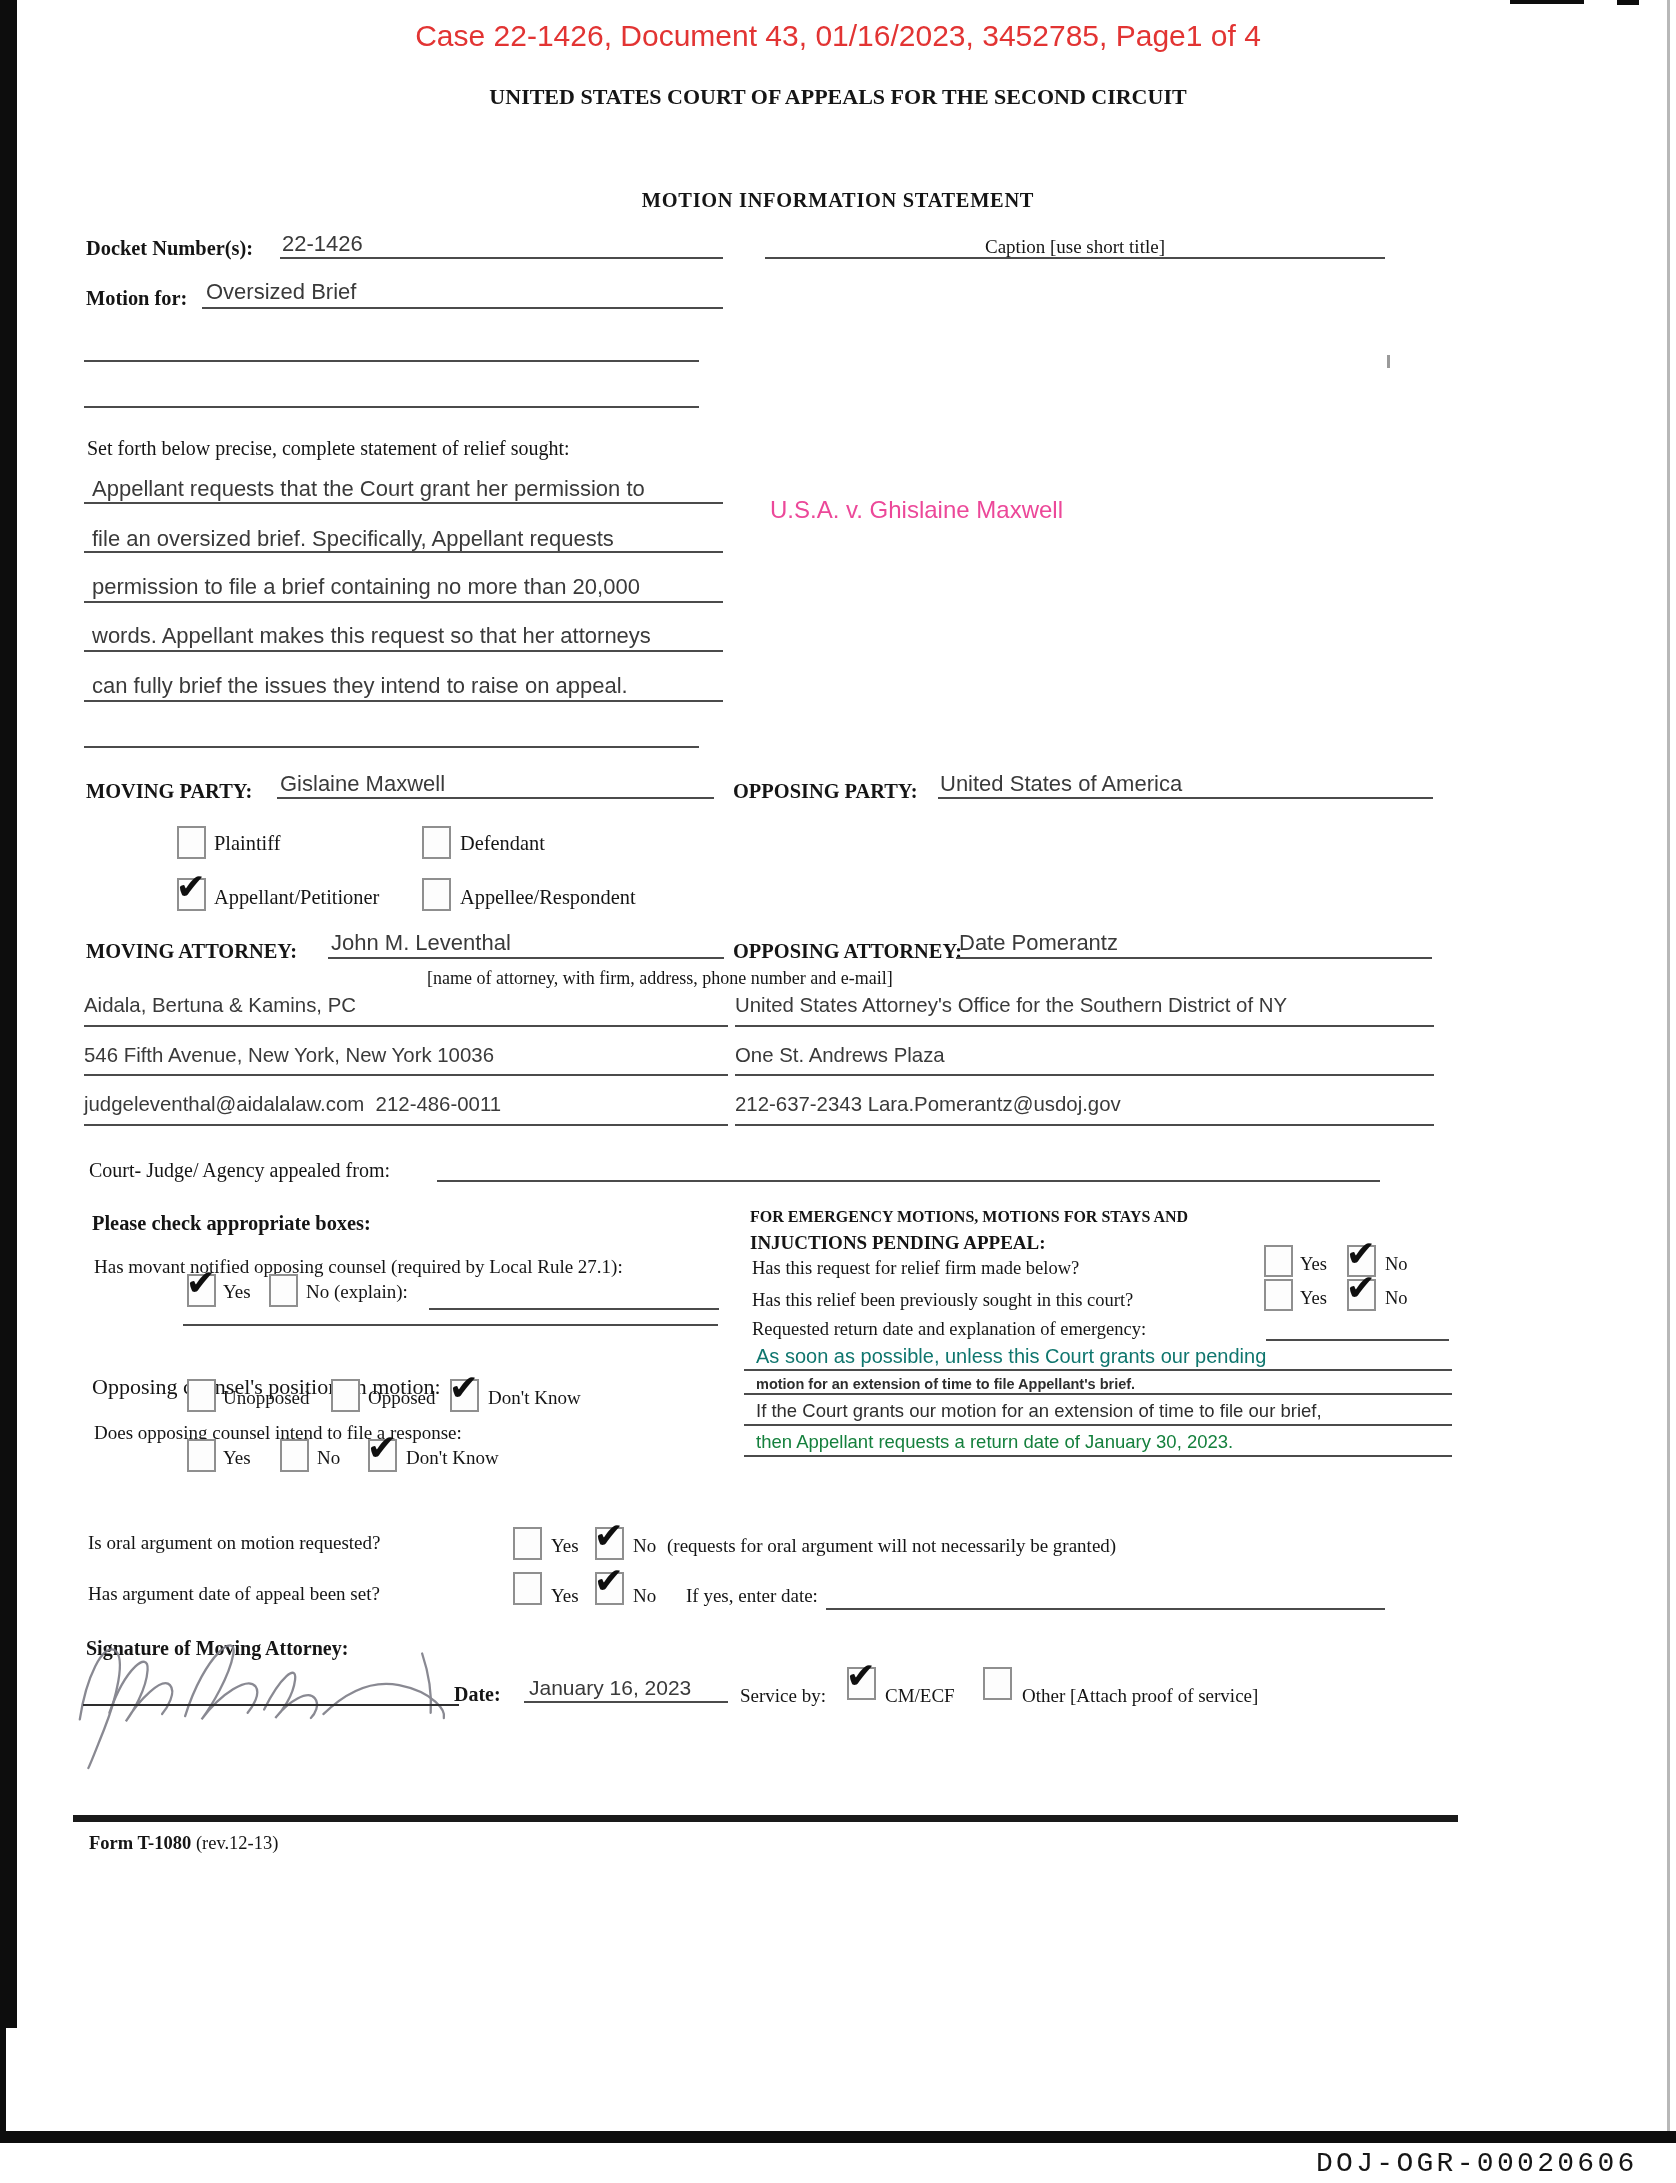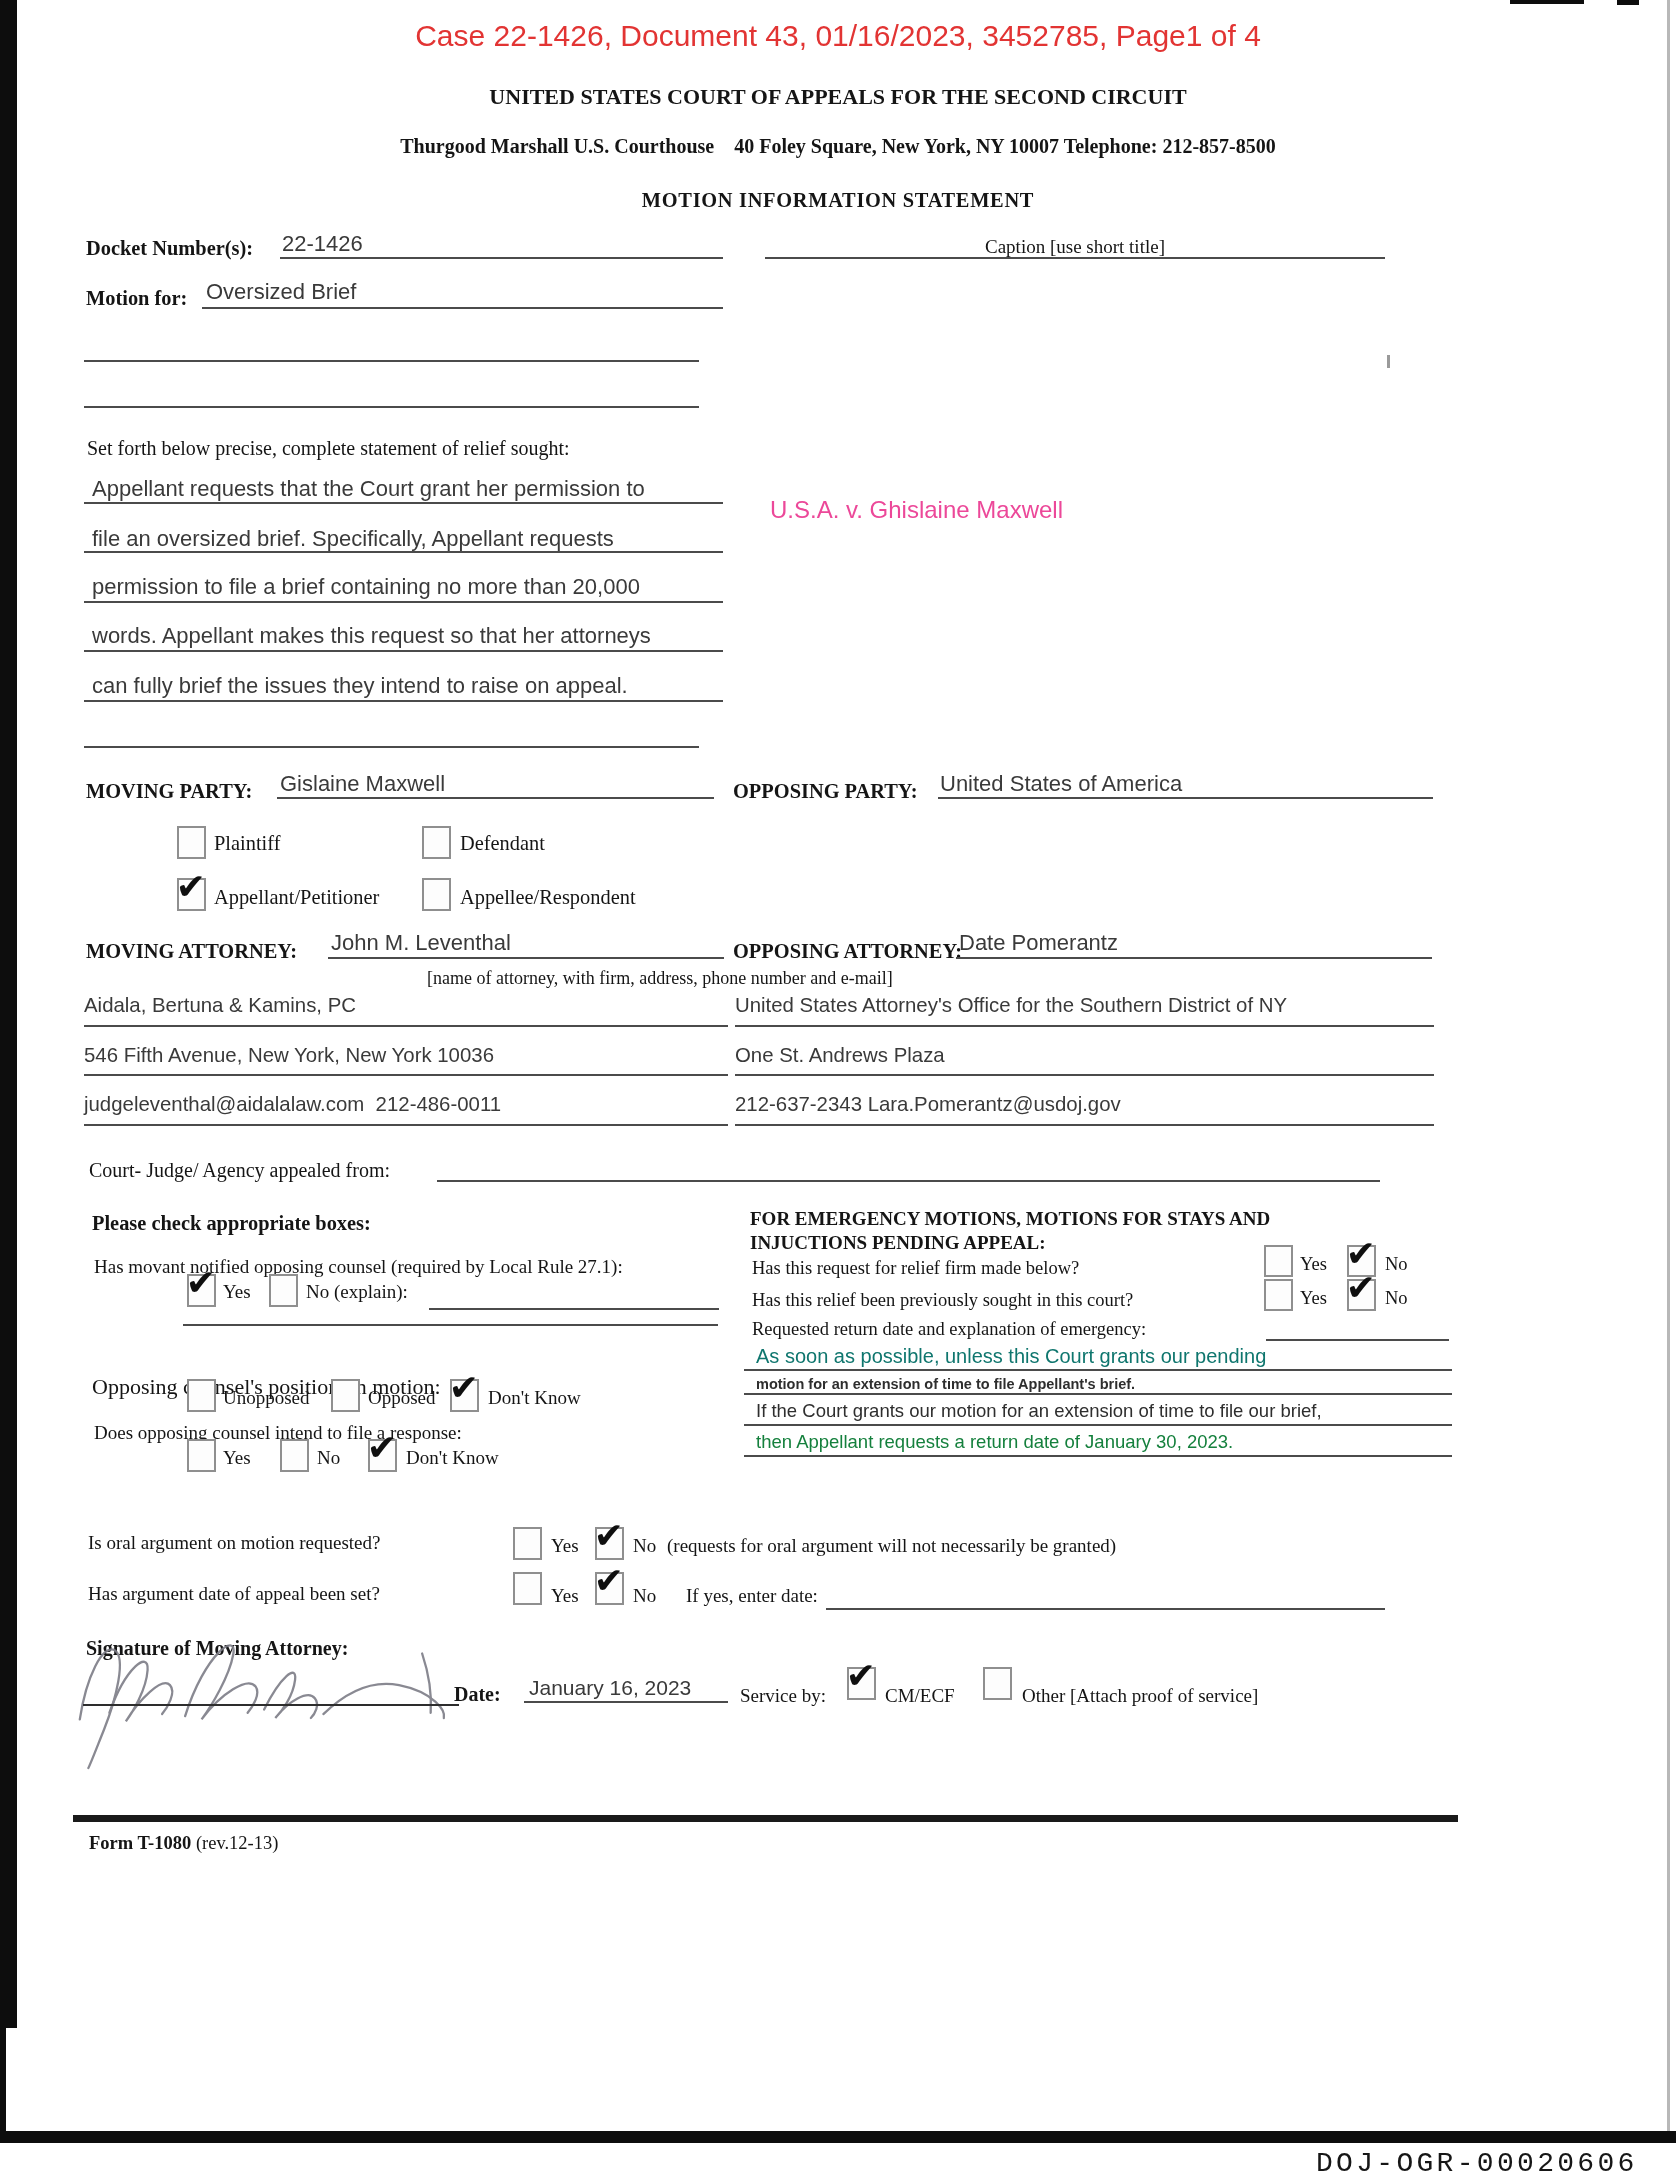--- a/index.html
+++ b/index.html
@@ -24,21 +24,20 @@
   <div class="edge" style="left:0;top:0;width:17px;height:2028px"></div>
   <div class="edge" style="left:0;top:2028px;width:6px;height:107px"></div>
   <div class="edge" style="left:1667px;top:0;width:2.6px;height:2135px;background:#b8b8b8"></div>
   <div class="edge" style="left:1510px;top:0;width:74px;height:4px"></div>
   <div class="edge" style="left:1617px;top:0;width:22.4px;height:5.3px"></div>
   <div class="edge" style="left:1387px;top:355px;width:2.6px;height:13px;background:#9a9a9a"></div>
   <div class="edge" style="left:0;top:2131px;width:1676px;height:12px"></div>
 
   <div class="t sans stamp center" style="top:18.5px;font-size:30px">Case 22-1426, Document 43, 01/16/2023, 3452785, Page1 of 4</div>
   <div class="t serif bold center" style="top:84px;font-size:22px">UNITED STATES COURT OF APPEALS FOR THE SECOND CIRCUIT</div>
-  <div class="t serif bold center" style="top:135px;font-size:20px">Thurgood Marshall U.S. Courthouse    40 Foley Square, New York, NY 10007 Telephone: 212-857-8500</div>
   <div class="t serif bold center" style="top:189px;font-size:20.4px;letter-spacing:0.7px">MOTION INFORMATION STATEMENT</div>
 
   <div class="t serif bold" style="left:86px;top:237px;font-size:20.4px">Docket Number(s):</div>
   <div class="t sans" style="left:282px;top:231px;font-size:22px">22-1426</div>
   <div class="ln" style="left:280px;top:257px;width:443px"></div>
   <div class="t serif" style="left:765px;top:236px;width:620px;text-align:center;font-size:19px">Caption [use short title]</div>
   <div class="ln" style="left:765px;top:257px;width:620px;border-top-width:2.6px"></div>
 
   <div class="t serif bold" style="left:86px;top:287px;font-size:20.4px">Motion for:</div>
   <div class="t sans" style="left:206px;top:279px;font-size:22px">Oversized Brief</div>
@@ -143,21 +142,21 @@
   <div class="t serif" style="left:223px;top:1447px;font-size:19px">Yes</div>
   <span class="cb" style="left:280px;top:1439px">
       <span class="ck"></span>
     </span>
   <div class="t serif" style="left:317px;top:1447px;font-size:19px">No</div>
   <span class="cb" style="left:368px;top:1439px">
       <span class="ck">✔</span>
     </span>
   <div class="t serif" style="left:406px;top:1447px;font-size:19px">Don't Know</div>
 
-  <div class="t serif bold" style="left:750px;top:1208px;font-size:19px">FOR EMERGENCY MOTIONS, MOTIONS FOR STAYS AND</div>
+  <div class="t serif bold" style="left:750px;top:1208px;font-size:16px">FOR EMERGENCY MOTIONS, MOTIONS FOR STAYS AND</div>
   <div class="t serif bold" style="left:750px;top:1232px;font-size:19px">INJUCTIONS PENDING APPEAL:</div>
 
   <div class="t serif" style="left:752px;top:1258px;font-size:18.5px">Has this request for relief firm made below?</div>
   <span class="cb" style="left:1264px;top:1245px;height:32px">
       <span class="ck"></span>
     </span>
   <div class="t serif" style="left:1300px;top:1254px;font-size:18.5px">Yes</div>
   <span class="cb" style="left:1347px;top:1245px;height:32px">
       <span class="ck">✔</span>
     </span>

